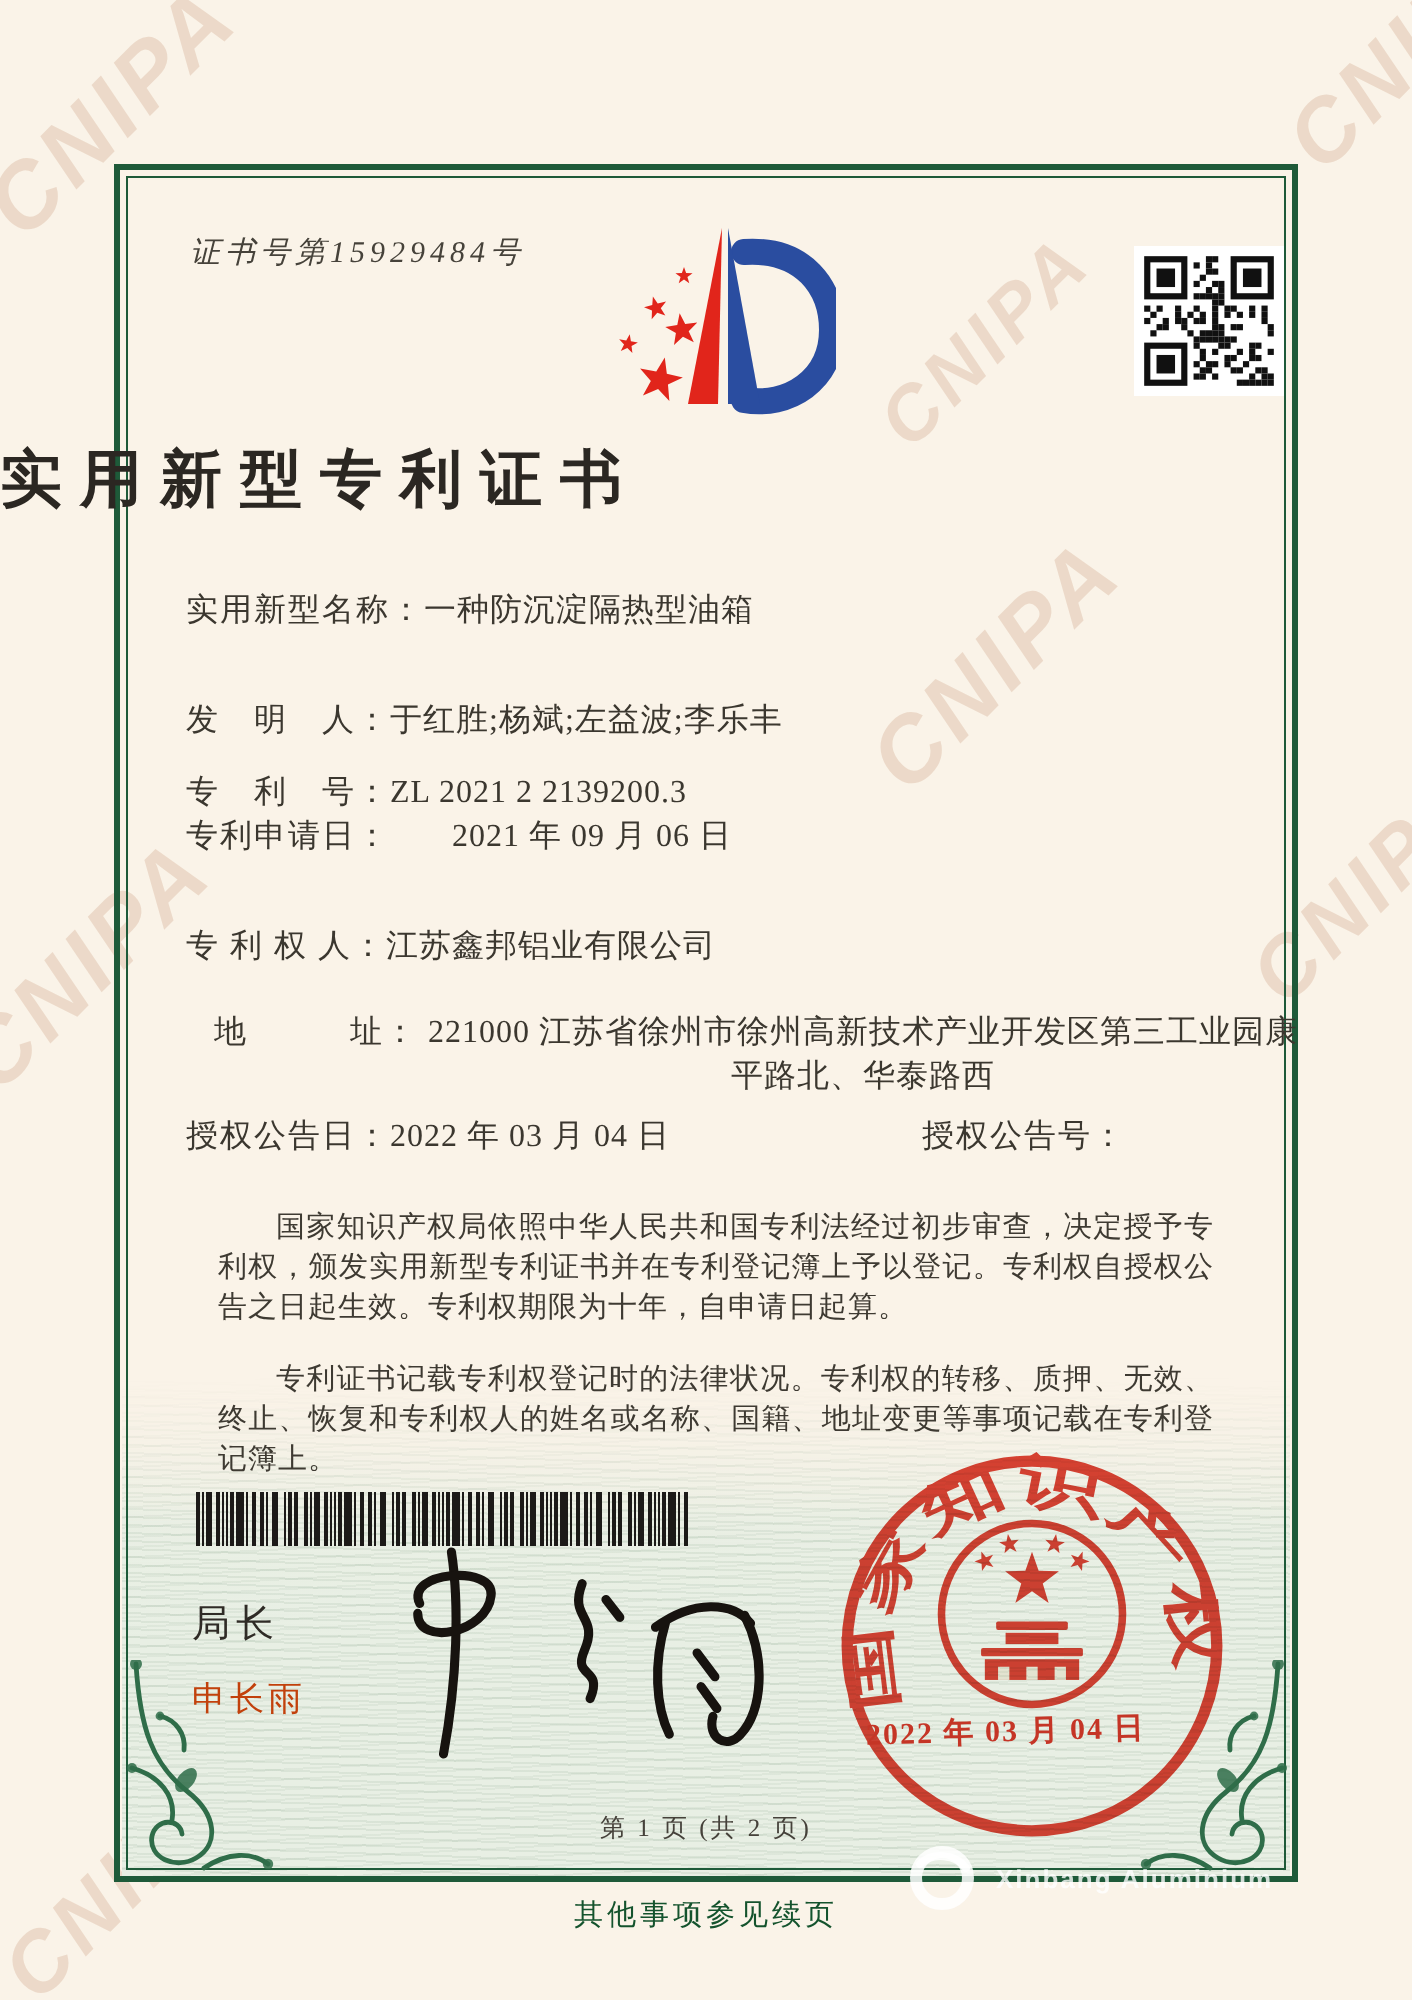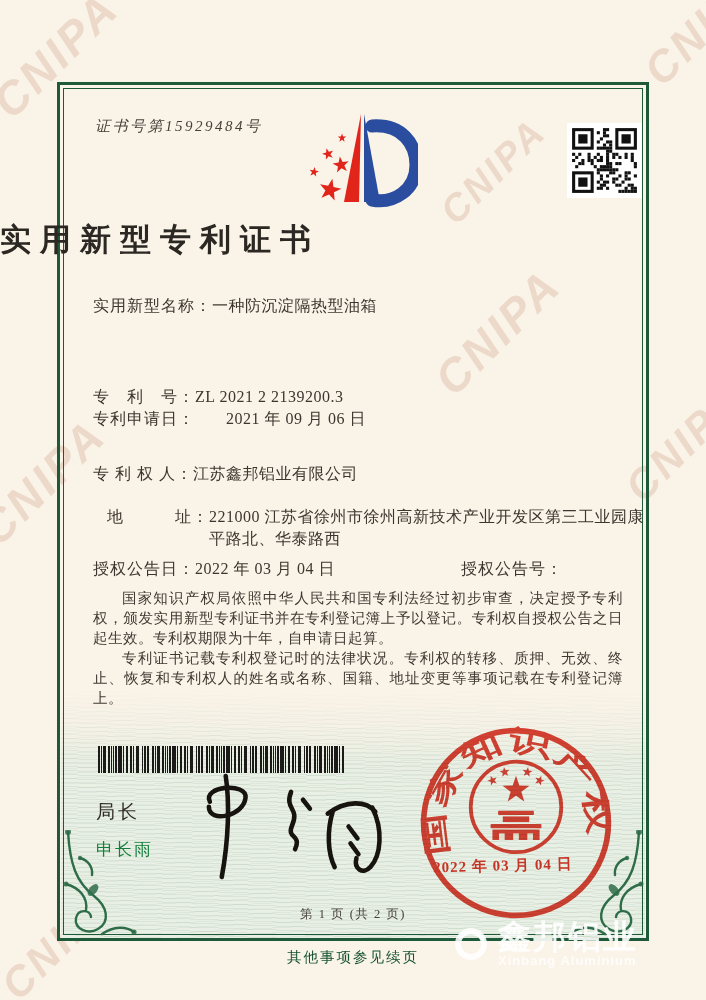--- a/index.html
+++ b/index.html
@@ -20,31 +20,31 @@
        repeating-linear-gradient(-3deg, rgba(128,158,132,0.10) 0 1px, rgba(255,255,255,0) 1px 5px),
        linear-gradient(to bottom, rgba(233,240,229,0) 0, rgba(231,238,227,0.9) 70px, #e8efe4 130px);
      -webkit-mask-image:linear-gradient(to bottom, transparent, #000 75px);
      mask-image:linear-gradient(to bottom, transparent, #000 75px);}
   .cert-no{position:absolute;left:95px;top:117px;font-size:15px;letter-spacing:2.5px;color:#46423a;font-style:italic;}
   .logo{position:absolute;left:286px;top:110px;width:132px;height:102px;}
   .qr{position:absolute;left:567px;top:123px;width:75px;height:75px;background:#fff;padding:2px;box-sizing:border-box;}
   .title{position:absolute;left:0;top:219px;width:100%;text-align:left;font-size:31px;
          font-weight:bold;letter-spacing:9px;color:#2b2722;}
   
-  .row{position:absolute;left:93px;font-size:16px;display:flex;line-height:1.35;}
+  .row{position:absolute;left:93px;font-size:16px;display:flex;line-height:1.35;text-align:center;}
   .row .lab{white-space:nowrap;letter-spacing:1px;color:#3b372f;}
   .row .val{color:#3b372f;letter-spacing:0.5px;}
   .addr-val{width:445px;}
   .grant2{position:absolute;left:368px;top:0;display:flex;font-size:16px;}
   .paras{position:absolute;left:93px;top:588px;width:530px;font-size:14.5px;line-height:20px;
          color:#3e3a32;text-align:justify;}
-  .paras p{margin:0;text-indent:2em;letter-spacing:0.5px;}
+  .paras p{margin:16px;text-indent:2em;letter-spacing:0.5px;}
   .barcode{position:absolute;left:98px;top:746px;width:252px;height:27px;}
   .director-lab{position:absolute;left:96px;top:799px;font-size:19px;letter-spacing:3px;color:#2f2b26;}
-  .director-name{position:absolute;left:96px;top:838px;font-size:17px;letter-spacing:2px;color:#15803d;}
+  .director-name{position:absolute;left:96px;top:838px;font-size:17px;letter-spacing:2px;color:#c2410c;}
   .signature{position:absolute;left:196px;top:768px;width:208px;height:118px;}
   .seal{position:absolute;left:417px;top:724px;width:198px;height:198px;opacity:0.93;mix-blend-mode:multiply;}
   .seal-date{position:absolute;left:433px;top:856px;width:180px;font-size:15px;color:#c53526;
              letter-spacing:1px;font-weight:bold;transform:rotate(-1.5deg);}
   .pagenum{position:absolute;left:0;top:906px;width:100%;text-align:center;font-size:12.5px;
            letter-spacing:1.5px;color:#45413a;}
   .footnote{position:absolute;left:0;top:948px;width:100%;text-align:center;font-size:14.5px;
             letter-spacing:2px;color:#14532d;}
   
   .cowm{position:absolute;left:452px;top:920px;display:flex;align-items:center;gap:8px;color:rgba(255,255,255,0.9);}
@@ -239,20 +239,24 @@
         <rect x="6.173913043478261" y="49.391304347826086" width="15.434782608695652" height="15.434782608695652" fill="#fff"></rect>
         <rect x="9.26086956521739" y="52.47826086956522" width="9.26086956521739" height="9.26086956521739" fill="#111"></rect>
       </svg></div>
 
   <div class="title">实用新型专利证书</div>
 
   <div class="row" style="top:295px;">
     <span class="lab">实用新型名称：</span>
     <span class="val">一种防沉淀隔热型油箱</span>
   </div>
+  <div class="row" style="top:350px;">
+    <span class="lab">发　明　人：</span>
+    <span class="val">于红胜;杨斌;左益波;李乐丰</span>
+  </div>
   <div class="row" style="top:386px;">
     <span class="lab">专　利　号：</span>
     <span class="val">ZL 2021 2 2139200.3</span>
   </div>
   <div class="row" style="top:408px;gap:31px;">
     <span class="lab">专利申请日：</span>
     <span class="val">2021 年 09 月 06 日</span>
   </div>
   <div class="row" style="top:463px;">
     <span class="lab">专 利 权 人：</span>
@@ -398,18 +402,17 @@
   <div class="pagenum">第 1 页 (共 2 页)</div>
 
   <div class="footnote">其他事项参见续页</div>
 
   <div class="cowm">
     <svg width="38" height="38" viewBox="0 0 38 38">
       <circle cx="19" cy="19" r="13" fill="none" stroke="rgba(255,255,255,0.85)" stroke-width="6"></circle>
       <path d="M8,12 C14,6 26,7 31,14" fill="none" stroke="rgba(255,255,255,0.85)" stroke-width="4" stroke-linecap="round"></path>
     </svg>
     <div class="txt">
-      <div class="cn">鑫邦铝业</div>
       <div class="en">Xinbang Aluminium</div>
     </div>
   </div>
 
 </div>
 
 </body></html>

